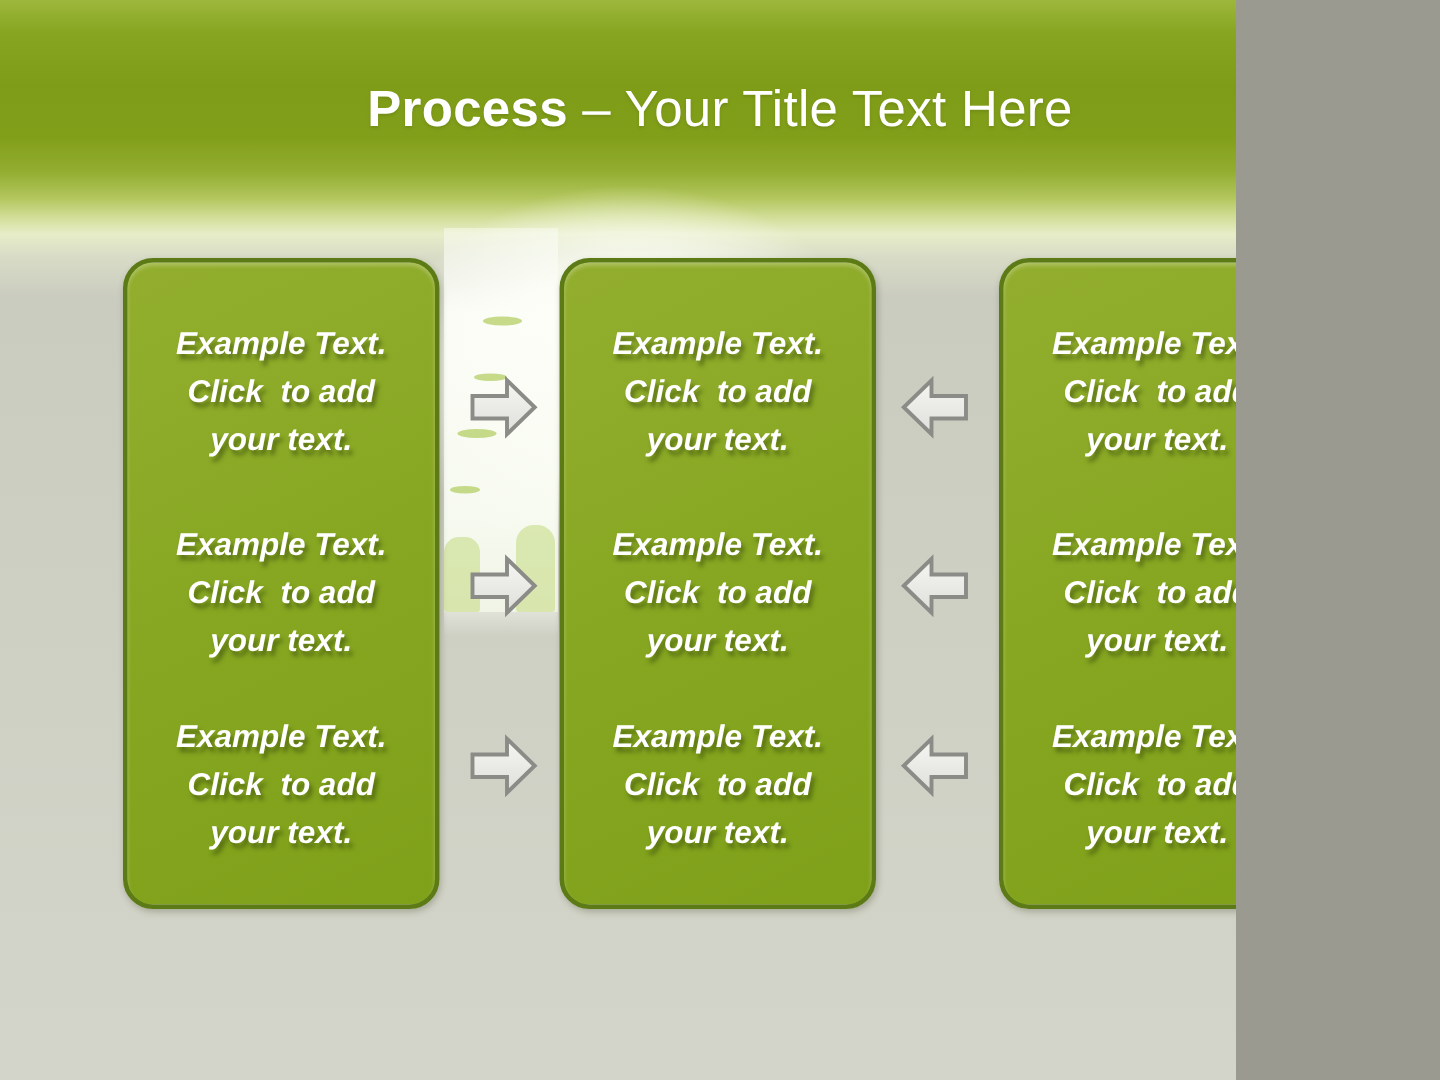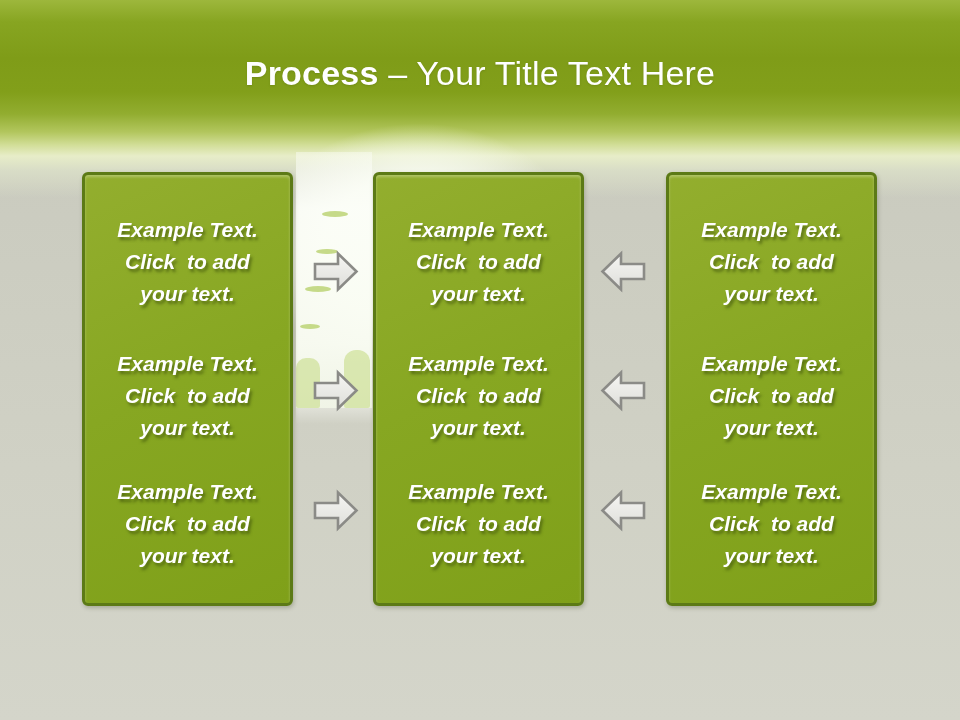--- a/index.html
+++ b/index.html
@@ -1,17 +1,17 @@
 <!DOCTYPE html>
 <html><head>
 <meta charset="utf-8">
 <style>
   html,body{margin:0;padding:0;background:#9a9a90;}
   .slide{
-    position:relative;width:960px;height:720px;overflow:hidden;
+    position:relative;width:824px;height:720px;overflow:hidden;
     background:linear-gradient(180deg,#c7c8bb 0%,#cbccc0 30%,#d0d1c5 65%,#d4d5ca 100%);
     font-family:"Liberation Sans",sans-serif;
   }
   
   .header{
     position:absolute;left:0;top:0;width:960px;height:200px;
     background:linear-gradient(to bottom,
       #9db73c 0px,#87a521 22px,#7f9c18 58px,#829f1a 92px,
       #92ad30 114px,#b2c65d 132px,#d2de98 145px,#e7edc8 156px,
       rgba(229,236,205,0.55) 170px,rgba(208,210,197,0) 198px);
@@ -43,21 +43,21 @@
   
   .title{
     position:absolute;left:0;top:54px;width:960px;margin:0;
     text-align:center;color:#ffffff;font-size:34px;font-weight:400;
     text-shadow:0 1px 2px rgba(70,90,10,0.25);letter-spacing:0.2px;
   }
   .title .t-bold{font-weight:700;}
   
   .box{
     position:absolute;top:172px;width:211px;height:434px;box-sizing:border-box;
-    border:3px solid #5c7a16;border-radius:6px;
+    border:3px solid #5c7a16;border-radius:20px;
     background:linear-gradient(155deg,#93ae2e 0%,#87a722 48%,#7fa019 100%);
     box-shadow:inset 0 2px 3px rgba(255,255,255,0.28),1px 2px 4px rgba(40,50,10,0.25);
   }
   .box-left{left:82px;}
   .box-middle{left:373px;}
   .box-right{left:666px;}
   .para{
     margin:0;height:96px;color:#ffffff;
     font-size:21px;line-height:32px;font-style:italic;font-weight:600;
     text-align:center;white-space:pre-wrap;

